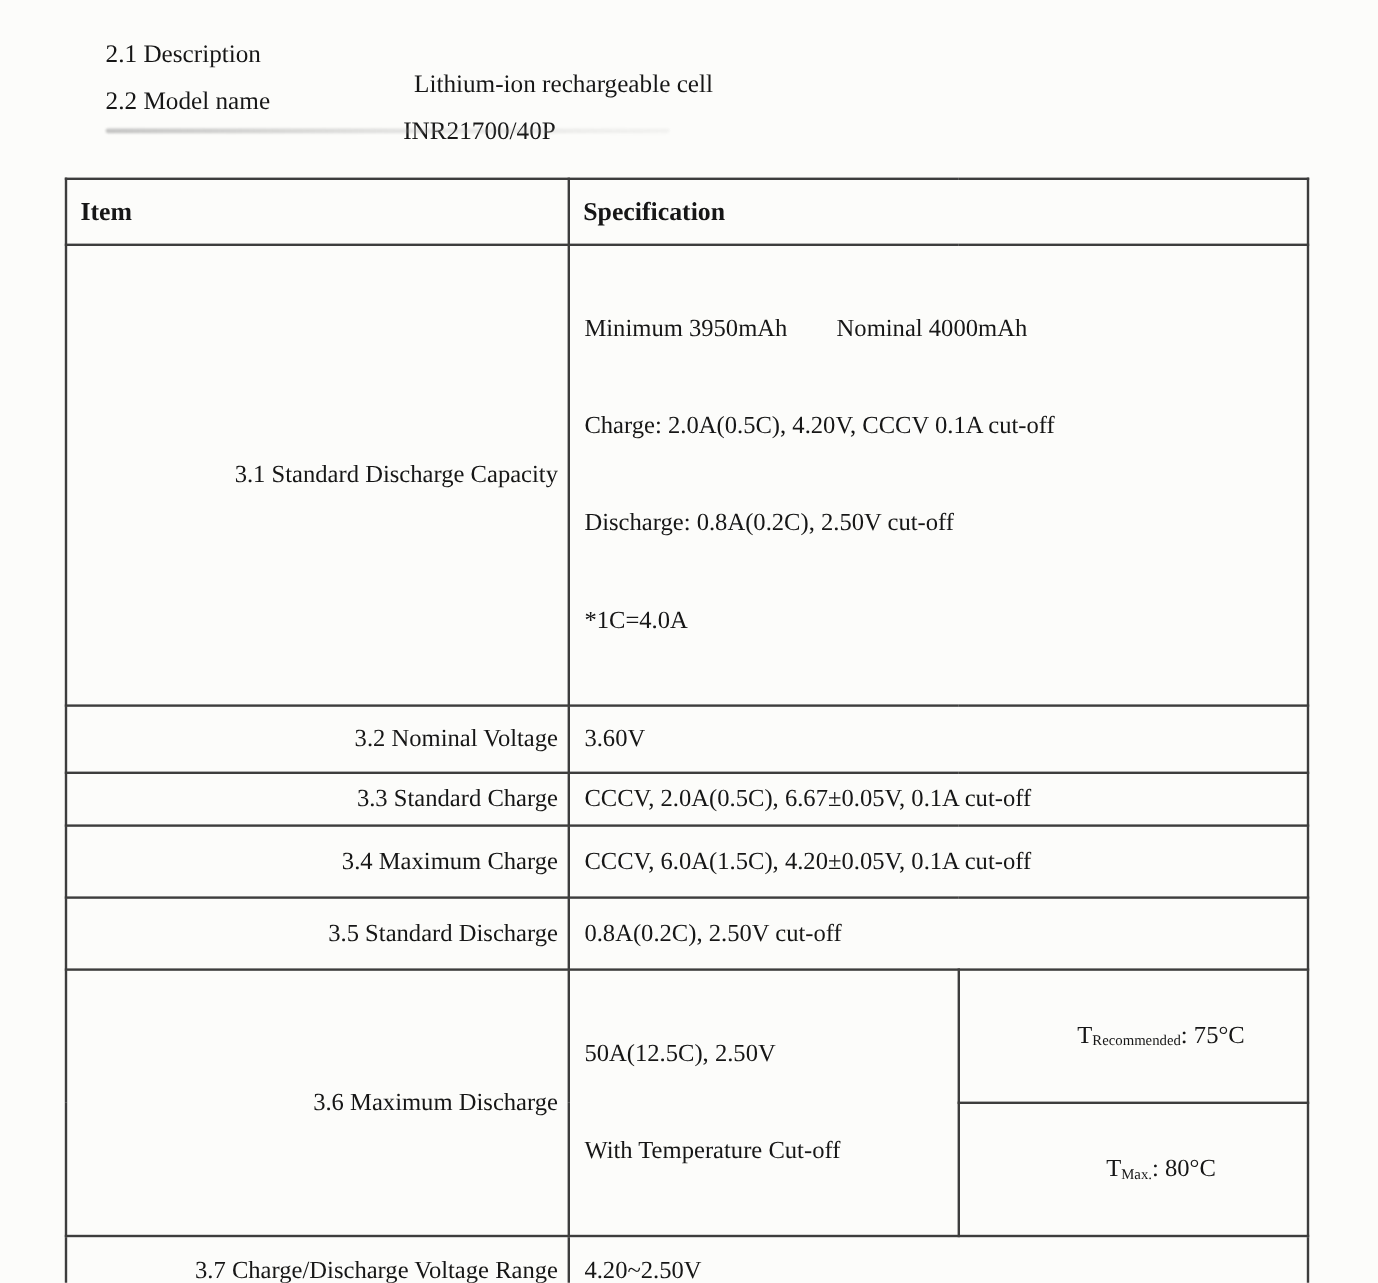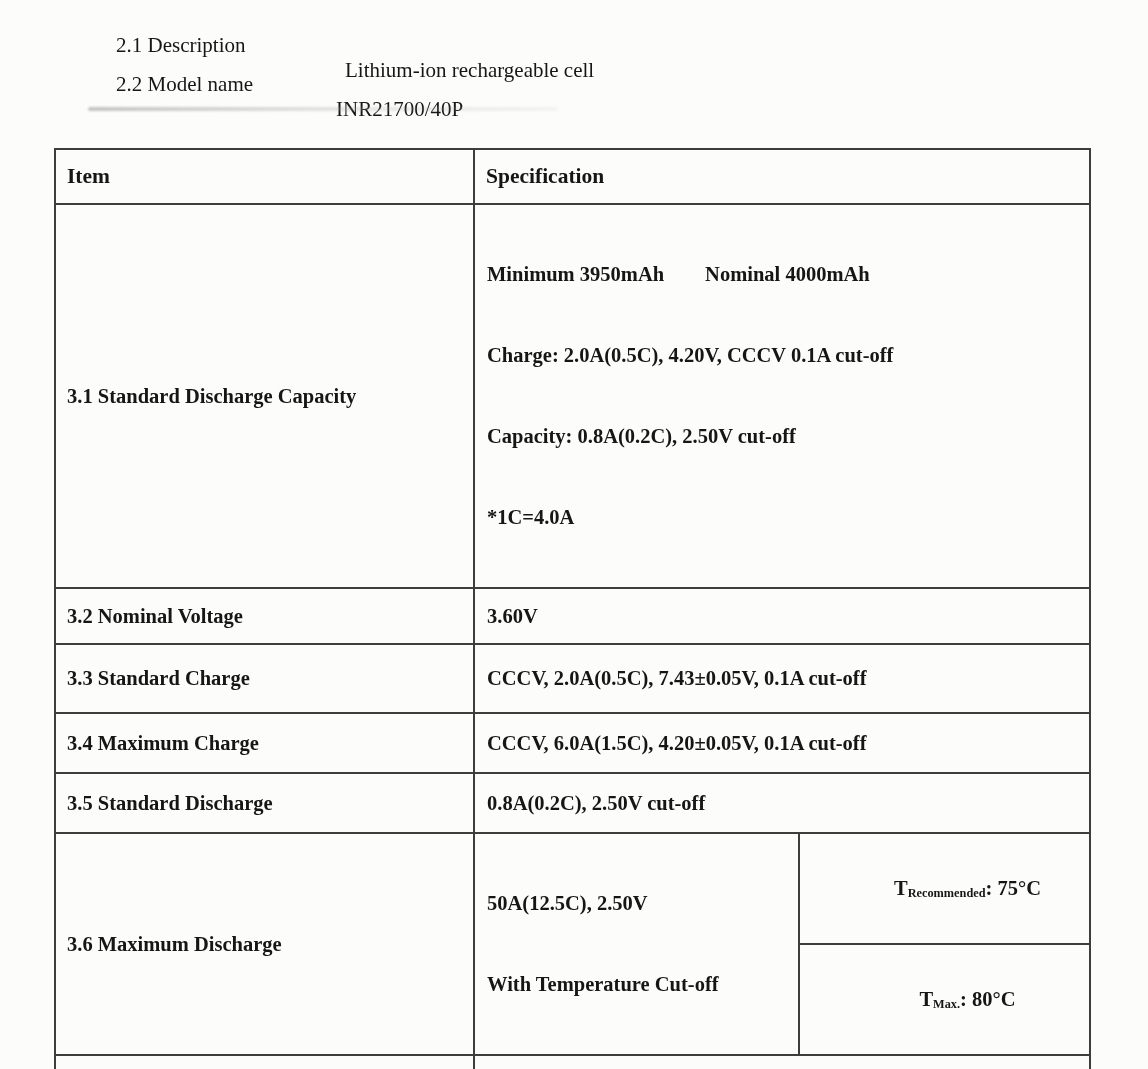--- a/index.html
+++ b/index.html
@@ -18,21 +18,21 @@
   .page {
     position: absolute;
     inset: 0;
   }
   
   .intro-field {
     position: absolute;
     font-size: 21px;
     white-space: pre;
   }
-  .intro-label { position: absolute; left: 88px; margin-left: 28px; }
+  .intro-label { position: absolute; left: 88px; }
   .intro-value-1 { position: absolute; left: 345px; text-align: right; }
   .intro-value-2 { position: absolute; left: 336px; }
   .f1 { top: 8px; }
   .f2 { top: 47px; }
   .intro-field span { display: inline-block; }
 
   
   .scan-smudge {
     position: absolute;
     left: 88px;
@@ -66,40 +66,39 @@
     font-size: 20.5px;
   }
   col.c-item   { width: 419px; }
   col.c-spec-l { width: 325px; }
   col.c-spec-r { width: 291px; }
   td.cell {
     border: 2px solid #3d3d3d;
     vertical-align: middle;
     padding: 2px 8px;
     line-height: 27px;
-    font-weight: bold;
   }
   td.head {
     font-weight: bold;
     font-size: 21.5px;
     padding-left: 11px;
   }
-  td.item { padding-left: 11px; }
+  td.item { padding-left: 11px; text-align: right; }
   td.spec { padding-left: 12px; }
   td.spec div, td.spec { white-space: pre-wrap; }
   td.tcell { padding-left: 13px; text-align: center; }
   sub {
     font-size: 0.6em;
     vertical-align: -0.18em;
     line-height: 0;
   }
   tr.r-head { height: 55px; border-radius: 25px; }
   tr.r-31   { height: 114px; }
   tr.r-32   { height: 56px; }
-  tr.r-33   { height: 69px; }
+  tr.r-33   { height: 44px; }
   tr.r-34   { height: 60px; margin-top: 20px; }
   tr.r-35   { height: 60px; margin-top: 48px; }
   tr.r-36a  { height: 71px; }
   tr.r-36b  { height: 57px; }
   tr.r-37   { height: 58px; }
 </style>
 </head>
 <body>
 
 <div class="page">
@@ -127,33 +126,33 @@
         <tr class="r-head">
       <td class="cell head">Item</td>
       <td class="cell head" colspan="2">Specification</td>
     </tr>
 
     <tr class="r-31">
       <td class="cell item">3.1 Standard Discharge Capacity</td>
       <td class="cell spec" colspan="2">
         <div>Minimum 3950mAh        Nominal 4000mAh</div>
         <div>Charge: 2.0A(0.5C), 4.20V, CCCV 0.1A cut-off</div>
-        <div>Capacity: 0.8A(0.2C), 2.50V cut-off</div>
+        <div>Discharge: 0.8A(0.2C), 2.50V cut-off</div>
         <div>*1C=4.0A</div>
       </td>
     </tr>
 
     <tr class="r-32">
       <td class="cell item">3.2 Nominal Voltage</td>
       <td class="cell spec" colspan="2">3.60V</td>
     </tr>
 
     <tr class="r-33">
       <td class="cell item">3.3 Standard Charge</td>
-      <td class="cell spec" colspan="2">CCCV, 2.0A(0.5C), 7.43±0.05V, 0.1A cut-off</td>
+      <td class="cell spec" colspan="2">CCCV, 2.0A(0.5C), 6.67±0.05V, 0.1A cut-off</td>
     </tr>
 
     <tr class="r-34">
       <td class="cell item">3.4 Maximum Charge</td>
       <td class="cell spec" colspan="2">CCCV, 6.0A(1.5C), 4.20±0.05V, 0.1A cut-off</td>
     </tr>
 
     <tr class="r-35">
       <td class="cell item">3.5 Standard Discharge</td>
       <td class="cell spec" colspan="2">0.8A(0.2C), 2.50V cut-off</td>

